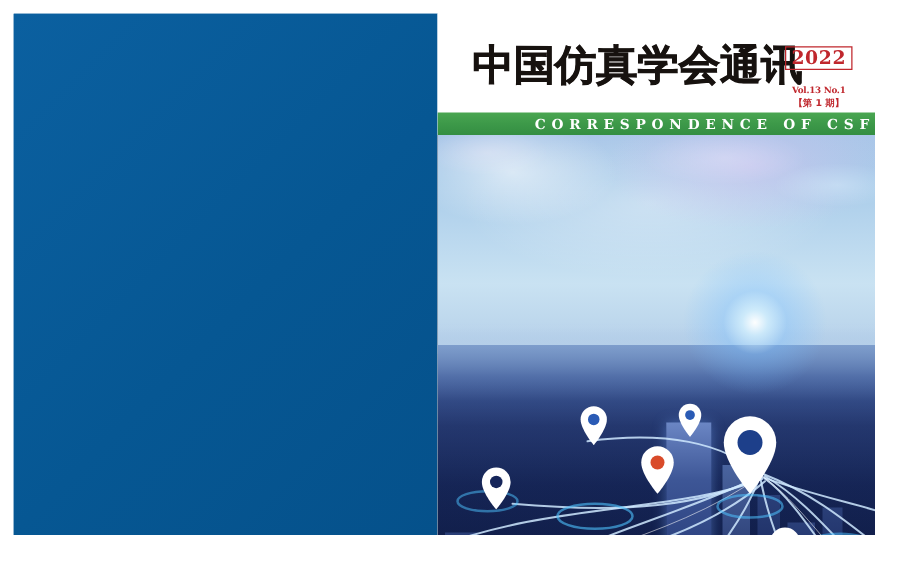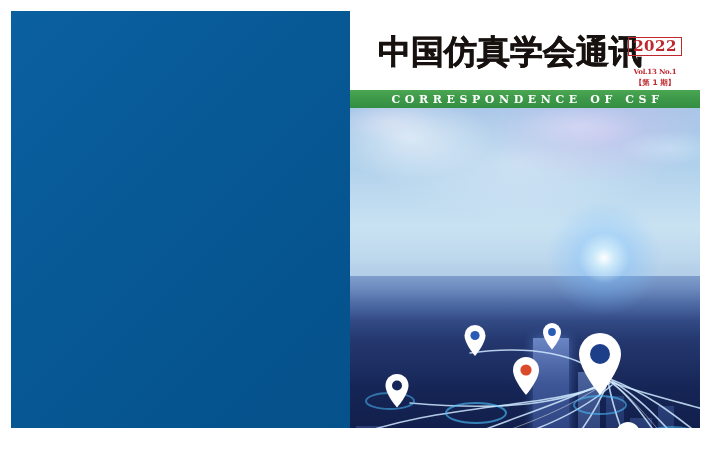--- a/index.html
+++ b/index.html
@@ -50,21 +50,21 @@
   .issue-num{
     color:#c0272d;font-family:"DejaVu Sans","Liberation Sans",sans-serif;
     font-weight:700;font-size:7.5px;line-height:10px;text-align:center;margin-top:2px;
     white-space:nowrap;
   }
 
   
   .green-band{
     position:absolute;left:0;top:79px;width:350px;height:18px;
     background:linear-gradient(180deg,#4aa651 0%,#3d9949 50%,#348e42 100%);
-    display:flex;align-items:center;justify-content:center;
+    display:flex;align-items:center;justify-content:flex-end;
   }
   .en-title{
     font-family:"DejaVu Serif","Liberation Serif",serif;
     font-weight:700;font-size:11px;color:#ffffff;letter-spacing:4.6px;
     white-space:nowrap;padding-left:5px;
   }
 
   
   .photo{position:absolute;left:0;top:97px;width:350px;height:320px;overflow:hidden;background:#0a1433;}
   .sky{

